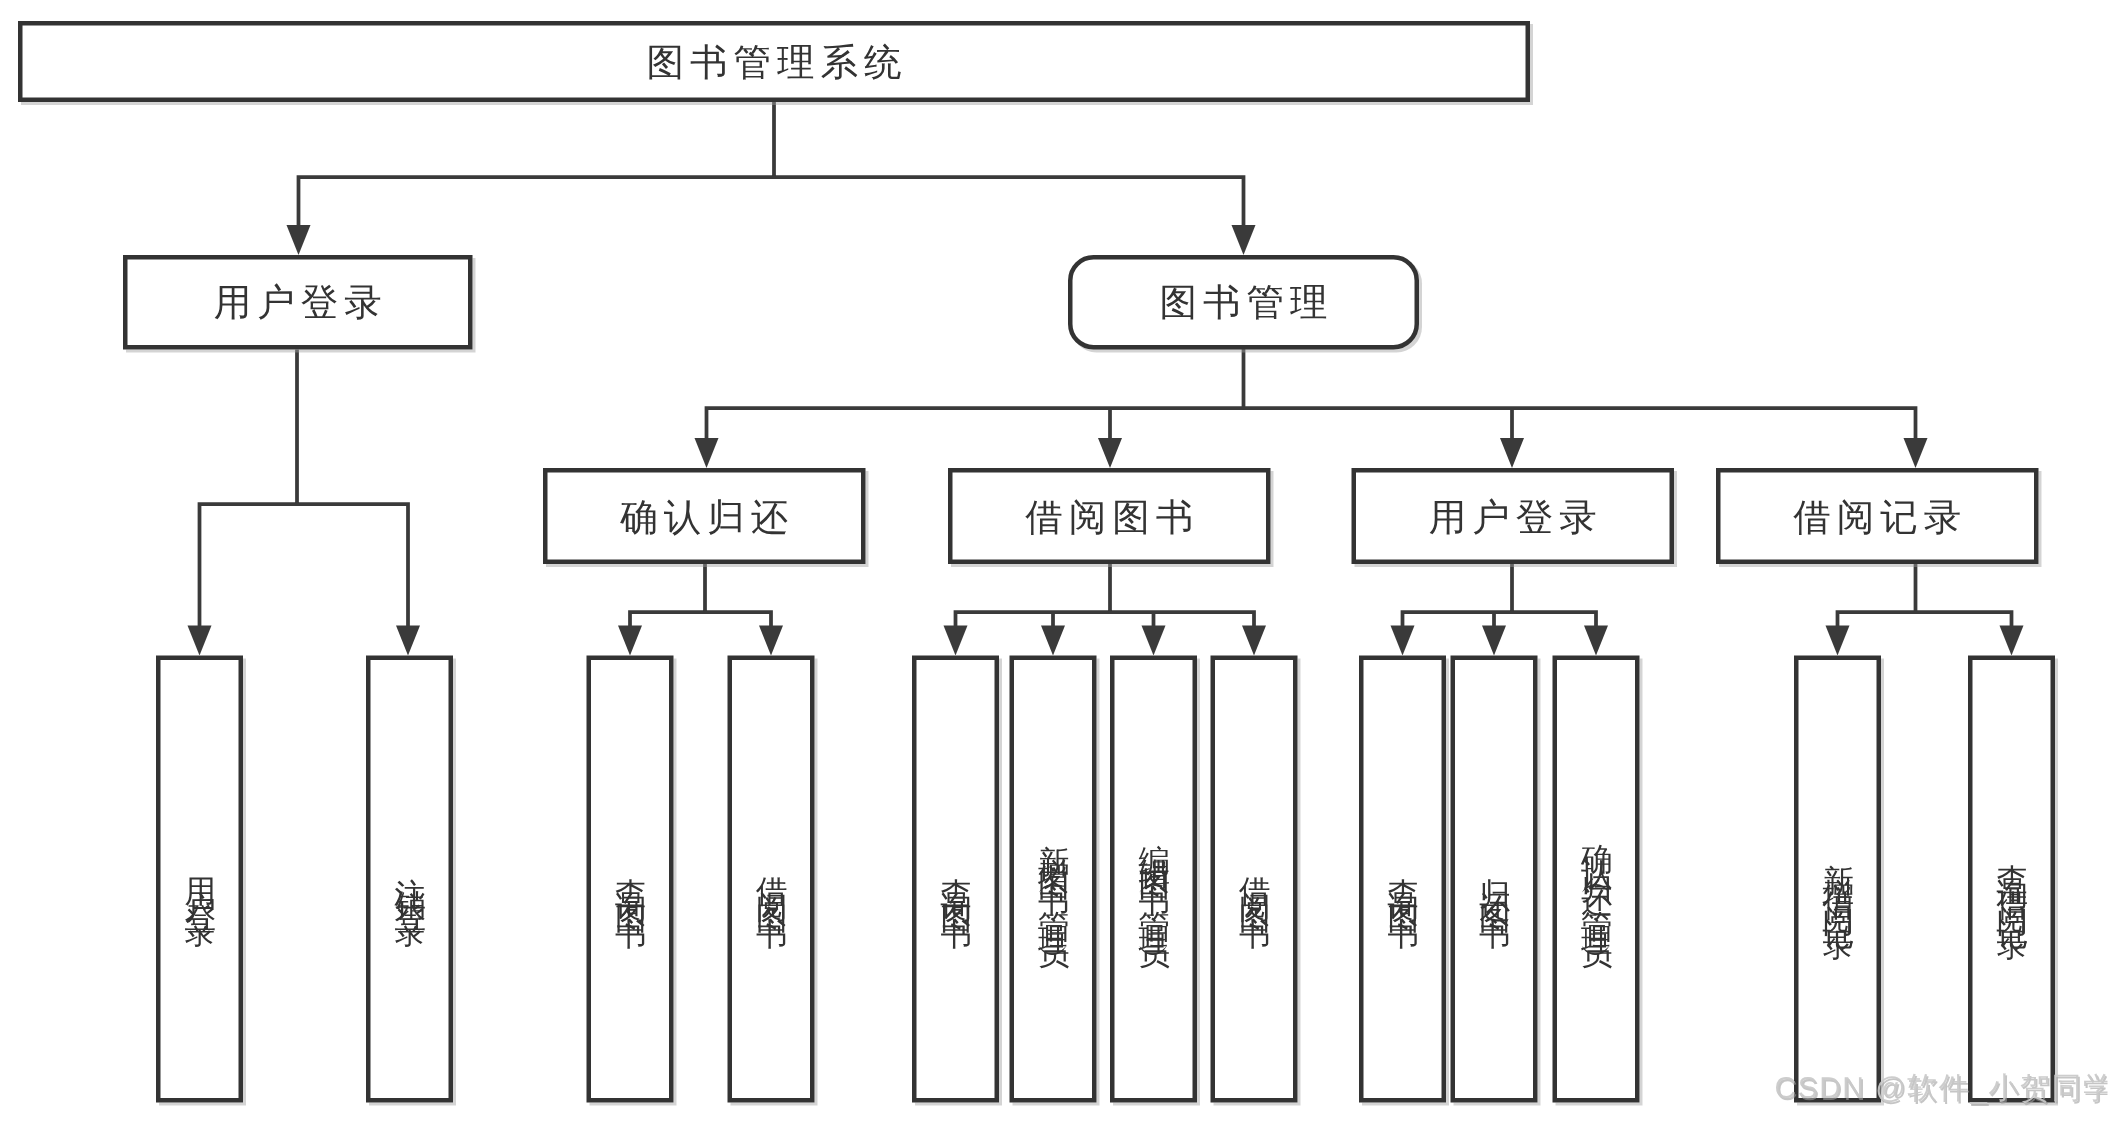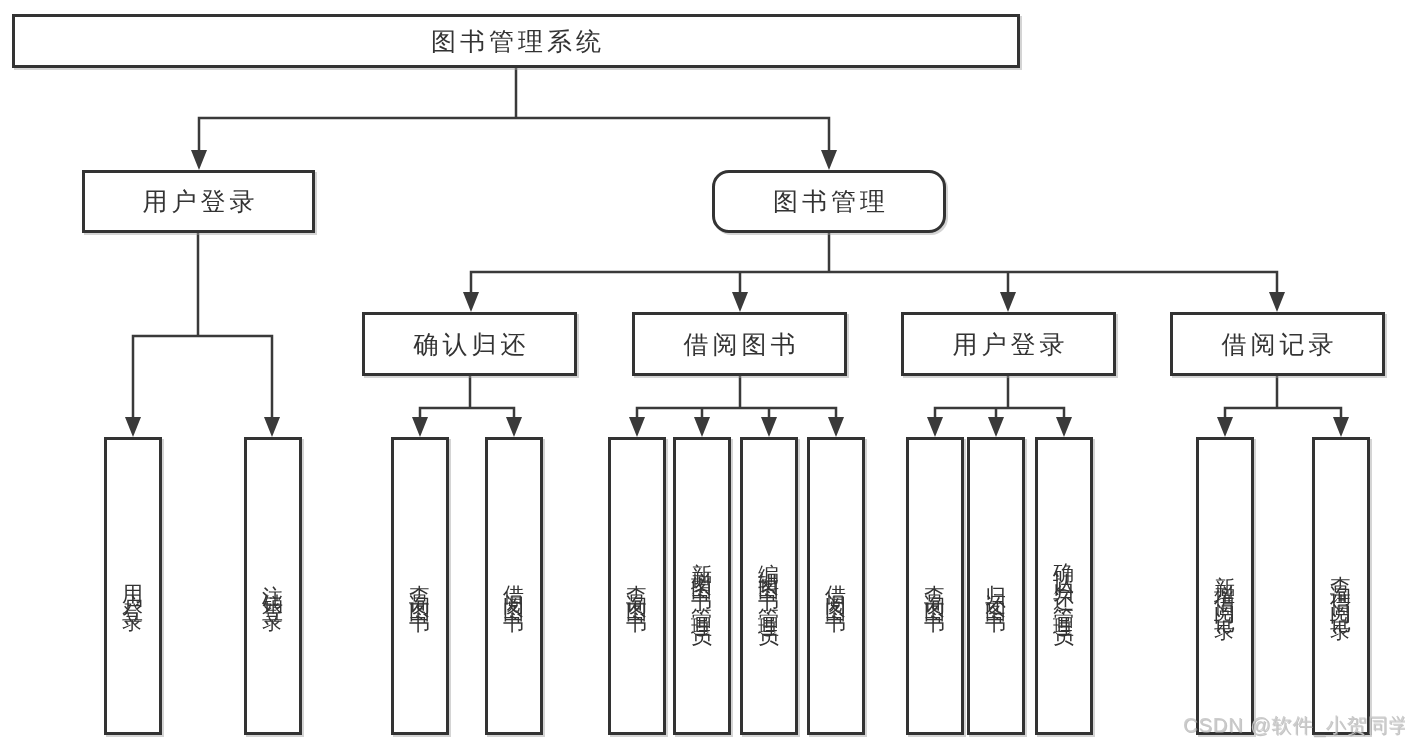--- a/index.html
+++ b/index.html
@@ -120,21 +120,21 @@
   </svg>
 
   <div class="hbox" style="left:12px; top:14px; width:1008px; height:54px;">图书管理系统</div>
 
   <div class="hbox" style="left:82px; top:170px; width:233px; height:63px;">用户登录</div>
   <div class="hbox" style="left:712px; top:170px; width:234px; height:63px;border-radius:17px;">图书管理</div>
 
   <div class="hbox" style="left:362px; top:312px; width:215px; height:64px;">确认归还</div>
   <div class="hbox" style="left:632px; top:312px; width:215px; height:64px;">借阅图书</div>
   <div class="hbox" style="left:901px; top:312px; width:215px; height:64px;">用户登录</div>
-  <div class="hbox" style="left:1170px; top:312px; width:215px; height:64px;">借阅记录</div>
+  <div class="hbox" style="left:1144px; top:312px; width:215px; height:64px;">借阅记录</div>
 
   <div class="leaf" style="left:104px;">
     <span>用户登录</span>
   </div>
   <div class="leaf" style="left:244px;">
     <span>注销登录</span>
   </div>
 
   <div class="leaf" style="left:391px;">
     <span>查询图书</span>

